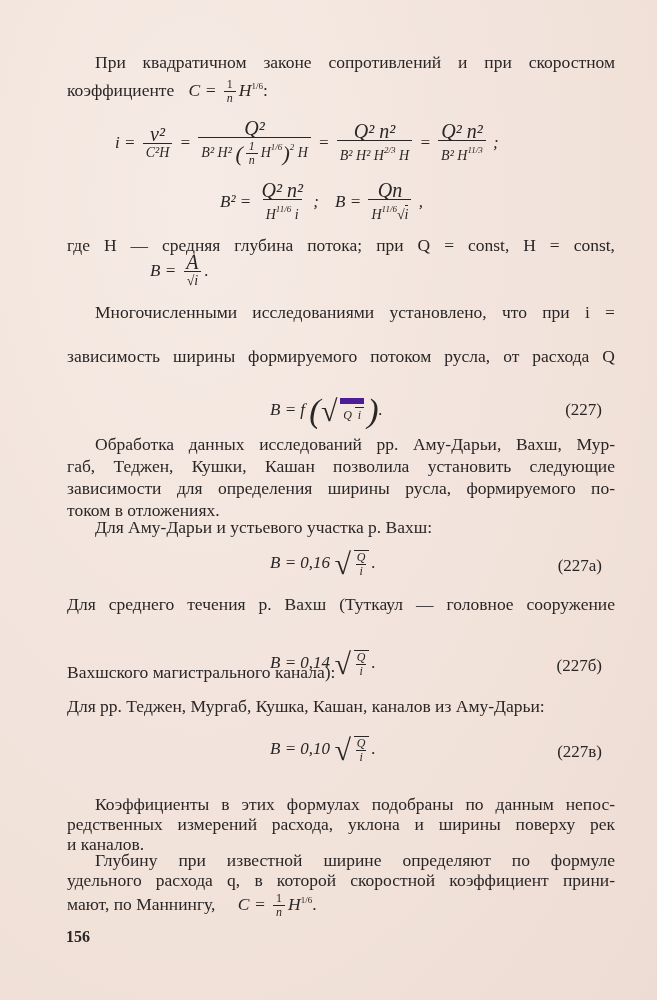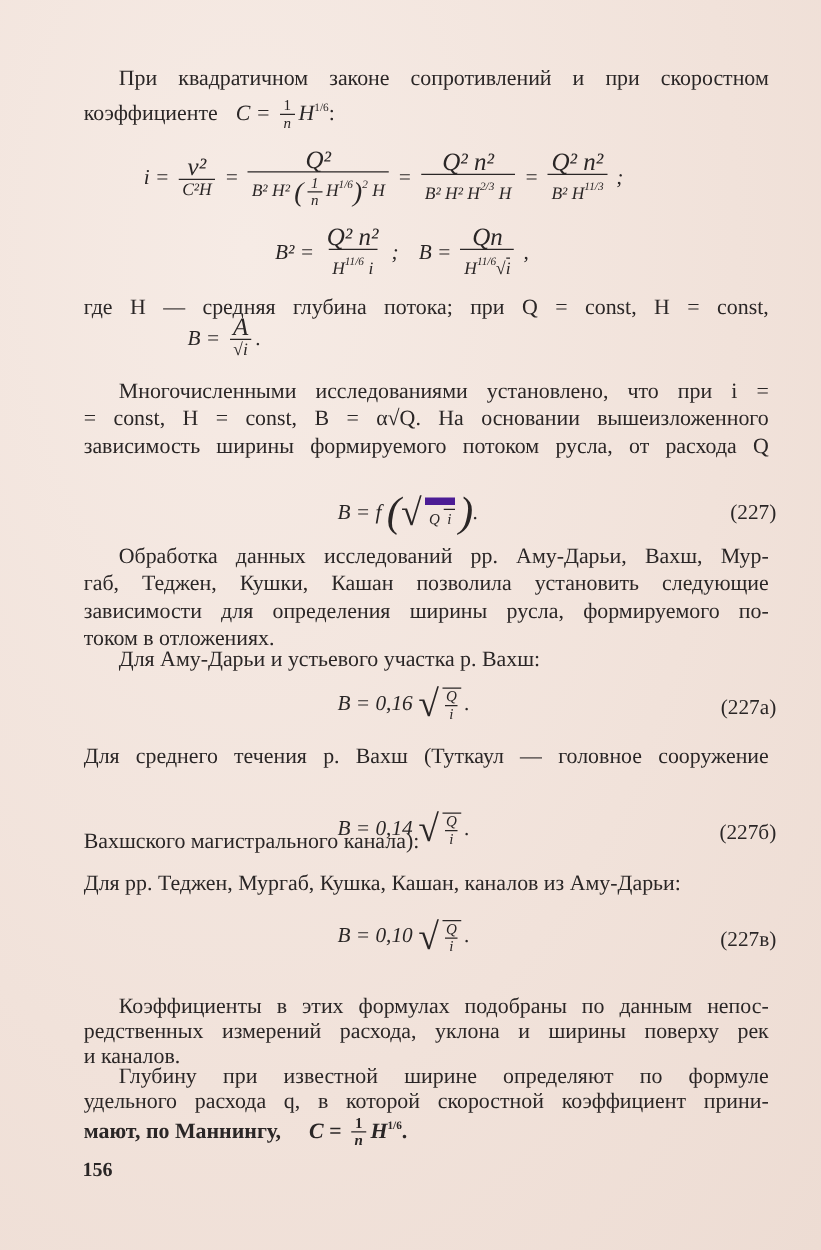--- a/index.html
+++ b/index.html
@@ -4,21 +4,21 @@
 <style>
   html, body { margin: 0; padding: 0; }
   body {
     width: 657px; height: 1000px; overflow: hidden;
     background: #f3e6df;
     background-image: radial-gradient(ellipse at 30% 20%, #f6ebe5 0%, #f1e2da 60%, #eddcd3 100%);
     font-family: "Liberation Serif", "DejaVu Serif", serif;
     color: #2a2626;
     position: relative;
   }
-  .page { position: absolute; left: 0; top: 0; width: 630px; height: 1000px; padding-left: 19px; }
+  .page { position: absolute; left: 0; top: 0; width: 630px; height: 1000px; }
   .line {
     position: absolute; font-size: 17.5px; white-space: nowrap; line-height: 20px;
   }
   .just { text-align: justify; text-align-last: justify; }
   i, .it { font-style: italic; }
   .eq { position: absolute; font-size: 17px; white-space: nowrap; }
   .frac { display: inline-flex; flex-direction: column; align-items: center; vertical-align: middle; margin: 0 3px; }
   .frac .num { padding: 0 3px; font-size: 20px; line-height: 17px; }
   .frac .den { padding: 0 3px; border-top: 1px solid #2a2626; font-size: 14px; line-height: 18px; }
   .frac.sm .num, .frac.sm .den { font-size: 12px; line-height: 13px; }
@@ -91,21 +91,20 @@
 
   <div class="eq it" style="left:150px; top:254px;">
     <span>B =</span>
     <span class="frac">
         <span class="num">A</span>
         <span class="den">√i</span>
       </span><span>.</span>
   </div>
 
   <div class="line just" style="left:95px; top:302px; width:520px;">Многочисленными исследованиями установлено, что при i =</div>
-  <div class="line just" style="left:67px; top:324px; width:548px;">= const, H = const, B = α√Q.   На основании вышеизложенного</div>
   <div class="line just" style="left:67px; top:346px; width:548px;">зависимость ширины формируемого потоком русла, от расхода Q</div>
 
   <div class="eq it" style="left:270px; top:392px;">
     <span>B = f</span>
     <span class="paren">(</span><span class="sqrt">√</span><span class="frac sm over" style="border-top:6px solid #4c1d95;"><span class="num">Q</span><span class="den">i</span></span><span class="paren">)</span><span>.</span>
   </div>
   <div class="eqnum" style="top:400px;">(227)</div>
 
   <div class="line just" style="left:95px; top:434px; width:520px;">Обработка данных исследований рр. Аму-Дарьи, Вахш, Мур-</div>
   <div class="line just" style="left:67px; top:456px; width:548px;">габ, Теджен, Кушки, Кашан позволила установить следующие</div>
@@ -144,21 +143,21 @@
       </span><span>.</span>
   </div>
   <div class="eqnum" style="top:742px;">(227в)</div>
 
   <div class="line just" style="left:95px; top:794px; width:520px;">Коэффициенты в этих формулах подобраны по данным непос-</div>
   <div class="line just" style="left:67px; top:814px; width:548px;">редственных измерений расхода, уклона и ширины поверху рек</div>
   <div class="line" style="left:67px; top:834px;">и каналов.</div>
 
   <div class="line just" style="left:95px; top:850px; width:520px;">Глубину при известной ширине определяют по формуле</div>
   <div class="line just" style="left:67px; top:870px; width:548px;">удельного расхода q, в которой скоростной коэффициент прини-</div>
-  <div class="line" style="left:67px; top:890px;font-weight:bold;">
+  <div class="line" style="left:67px; top:890px;">
     <span>мают, по Маннингу,</span>
     <span class="it" style="margin-left:18px;">C =</span>
     <span class="frac sm">
         <span class="num">1</span>
         <span class="den it">n</span>
       </span><span class="it">H</span><sup>1/6</sup><span>.</span>
   </div>
 
   <div class="pagenum">156</div>
 </div>

